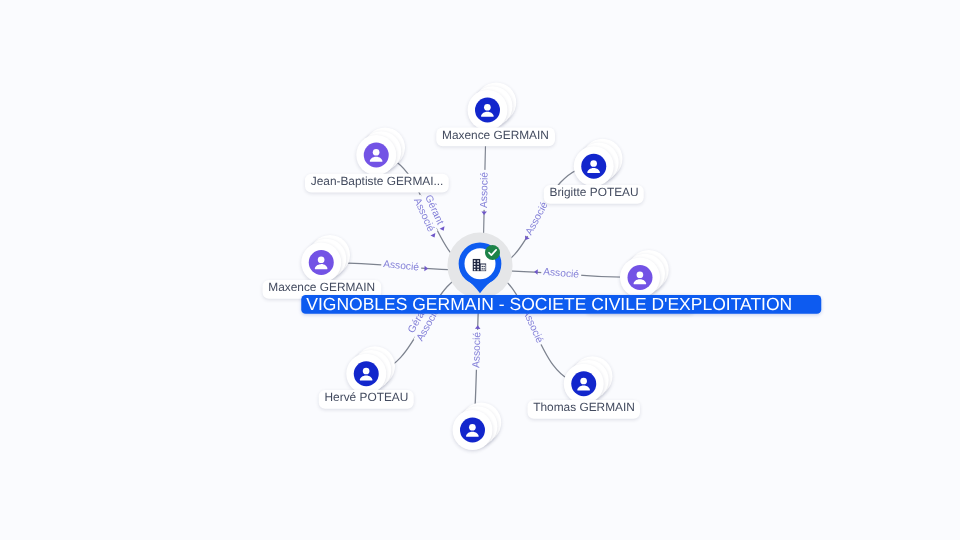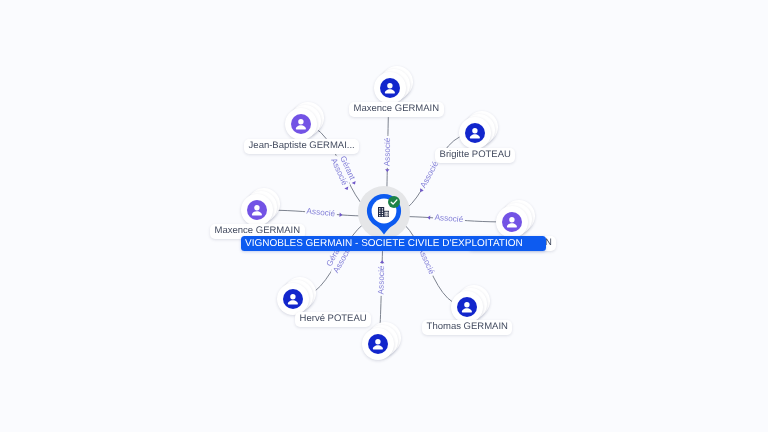--- a/index.html
+++ b/index.html
@@ -13,21 +13,21 @@
   .pcard{position:absolute;width:32px;height:32px;border-radius:50%;background:#fff;
          box-shadow:0 1px 3px rgba(30,40,80,.16);}
   .avatar{position:absolute;left:6px;top:6px;width:20px;height:20px;border-radius:50%;}
   .nlabel{position:absolute;background:#fff;border-radius:5px;
           box-shadow:0 1px 3px rgba(30,40,80,.13);
           font-size:9.5px;color:#434b5f;white-space:nowrap;
           padding:2.3px 4.6px 2.3px 4.6px;line-height:10px;}
   #centerhalo{position:absolute;border-radius:50%;background:#e5e6e8;}
   #centerpin{position:absolute;}
   #centerlabel{position:absolute;background:#0d5bf0;color:#fff;border-radius:3.5px;
-               font-size:10px;white-space:nowrap;padding:4px 23px 4px 4px;line-height:7px;
+               font-size:14px;white-space:nowrap;padding:4px 23px 4px 4px;line-height:7px;
                box-shadow:0 1px 3px rgba(20,60,180,.22);text-align:center;}
   .elabel{position:absolute;font-size:8.2px;color:#8480d8;white-space:nowrap;
           transform-origin:50% 50%;line-height:10px;background:#fafbfe;
           padding:0 1.5px;}
 </style>
 </head>
 <body>
 
 <div id="stage">
   <svg id="edges" width="768" height="432">
@@ -162,17 +162,17 @@
         </svg></div>
       <div style="position: absolute; left: 388px; top: 194.5px;"><svg width="12" height="12" viewBox="0 0 12 12">
           <circle cx="6" cy="6" r="6" fill="#1d8348"></circle>
           <path d="M3.2 6.2 L5.1 8.1 L8.9 3.9" stroke="#fff" stroke-width="1.35" fill="none" stroke-linecap="round" stroke-linejoin="round"></path>
         </svg></div>
       <div class="nlabel" style="left: 349px; top: 102px;">Maxence GERMAIN</div>
       <div class="nlabel" style="left: 244px; top: 139px;">Jean-Baptiste GERMAI...</div>
       <div class="nlabel" style="left: 435px; top: 148px;">Brigitte POTEAU</div>
       <div class="nlabel" style="left: 210px; top: 224px; text-align: center;">Maxence GERMAIN</div>
       <div class="nlabel" style="left: 468px; top: 236px;">Laurent GERMAIN</div>
-      <div class="nlabel" style="left: 255px; top: 312px; margin-left: 40px;">Hervé POTEAU</div>
+      <div class="nlabel" style="left: 255px; top: 312px;">Hervé POTEAU</div>
       <div class="nlabel" style="left: 422px; top: 320px;">Thomas GERMAIN</div>
       <div id="centerlabel" style="left: 241px; top: 236px;">VIGNOBLES GERMAIN - SOCIETE CIVILE D'EXPLOITATION</div>
     </div>
 </div>
 
 </body></html>

